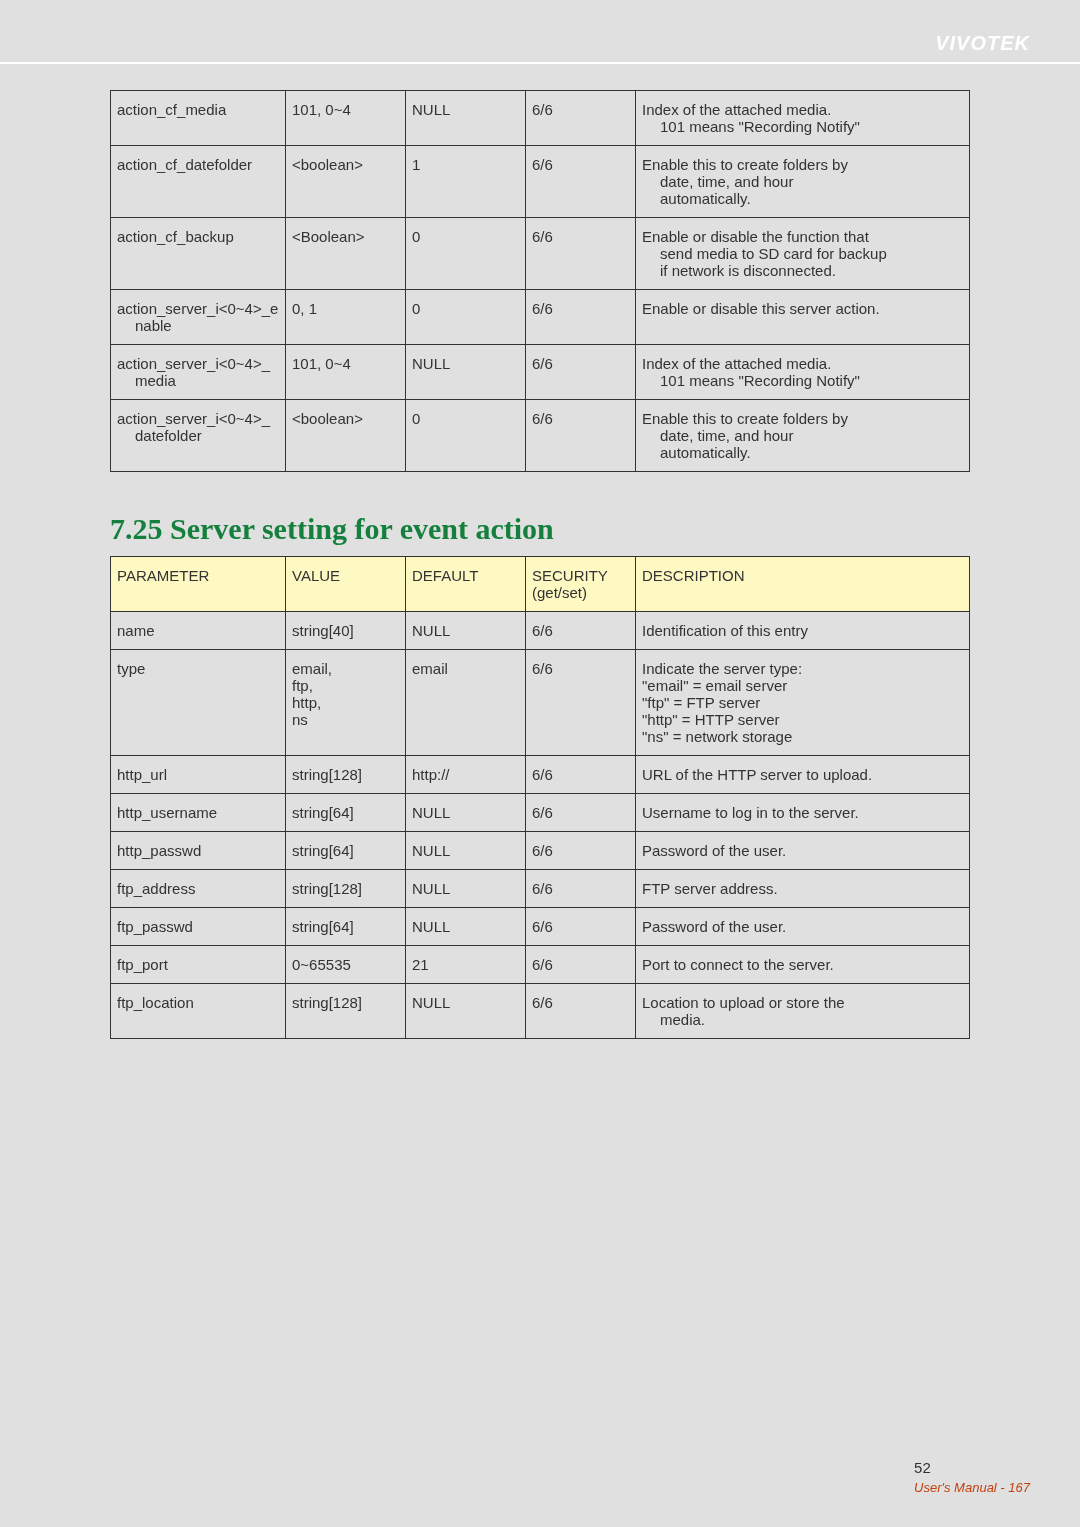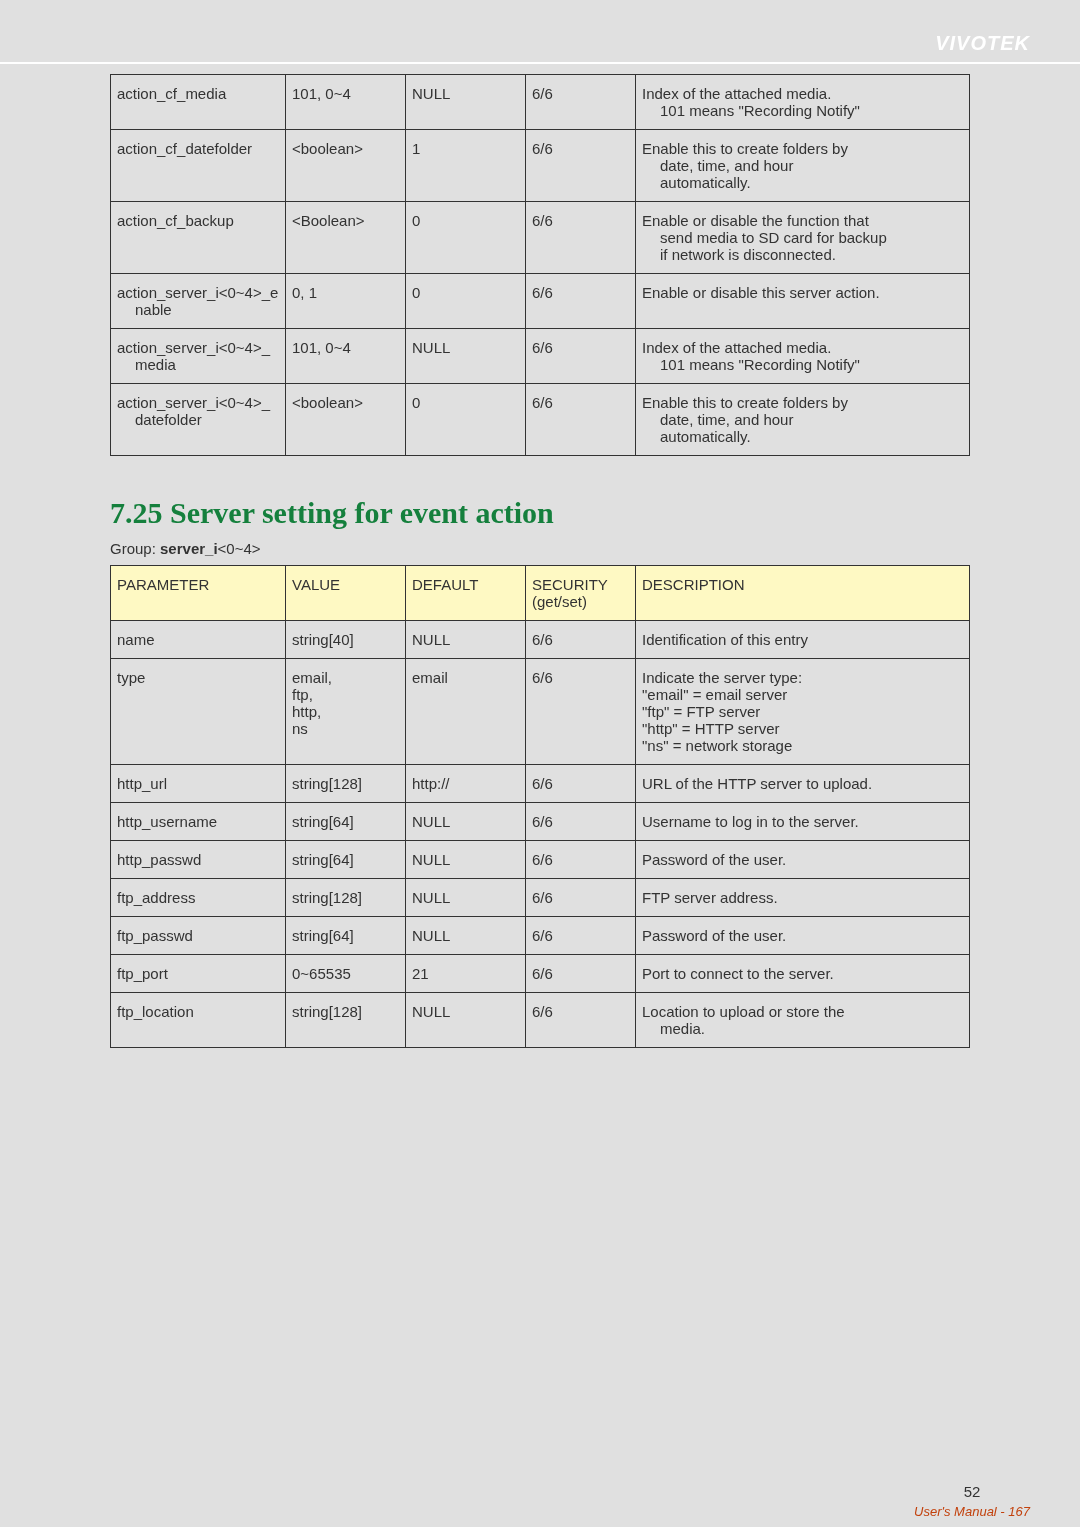--- a/index.html
+++ b/index.html
@@ -39,21 +39,21 @@
     background: #fff;
   }
   .content {
     padding: 0 110px 0 110px;
     box-sizing: border-box;
   }
   table.param {
     width: 100%;
     border-collapse: collapse;
     table-layout: fixed;
-    margin-top: 4px;
+    margin-top: 20px;
   }
   table.param th, table.param td {
     border: 1px solid #333;
     font-size: 15px;
     padding: 10px 6px 10px 6px;
     vertical-align: top;
     text-align: left;
     word-break: break-word;
   }
   table.param th {
@@ -73,23 +73,23 @@
   }
   .group-line strong {
     font-weight: bold;
   }
   .desc-indent {
     display: block;
     padding-left: 18px;
   }
   .footer-area {
     position: absolute;
-    bottom: 8px;
+    bottom: 32px;
     right: 50px;
-    text-align: center;
+    text-align: left;
   }
   .footer-page-inner {
     font-size: 15px;
     color: #333;
     margin-bottom: 4px;
   }
   .footer-manual {
     font-size: 13px;
     font-style: italic;
     color: #c2410c;
@@ -182,23 +182,20 @@
           <td>
             <span>Enable this to create folders by</span>
             <span class="desc-indent">date, time, and hour</span>
             <span class="desc-indent">automatically.</span>
           </td>
         </tr>
       </tbody>
     </table>
 
     <h2 class="section-title">7.25 Server setting for event action</h2>
-    <div class="group-line">
-      <span>Group: </span><strong>server_i</strong><span>&lt;0~4&gt;</span>
-    </div>
 
     <table class="param" style="margin-top:4px">
       <colgroup>
         <col style="width:175px">
         <col style="width:120px">
         <col style="width:120px">
         <col style="width:110px">
         <col>
       </colgroup>
       <thead>

